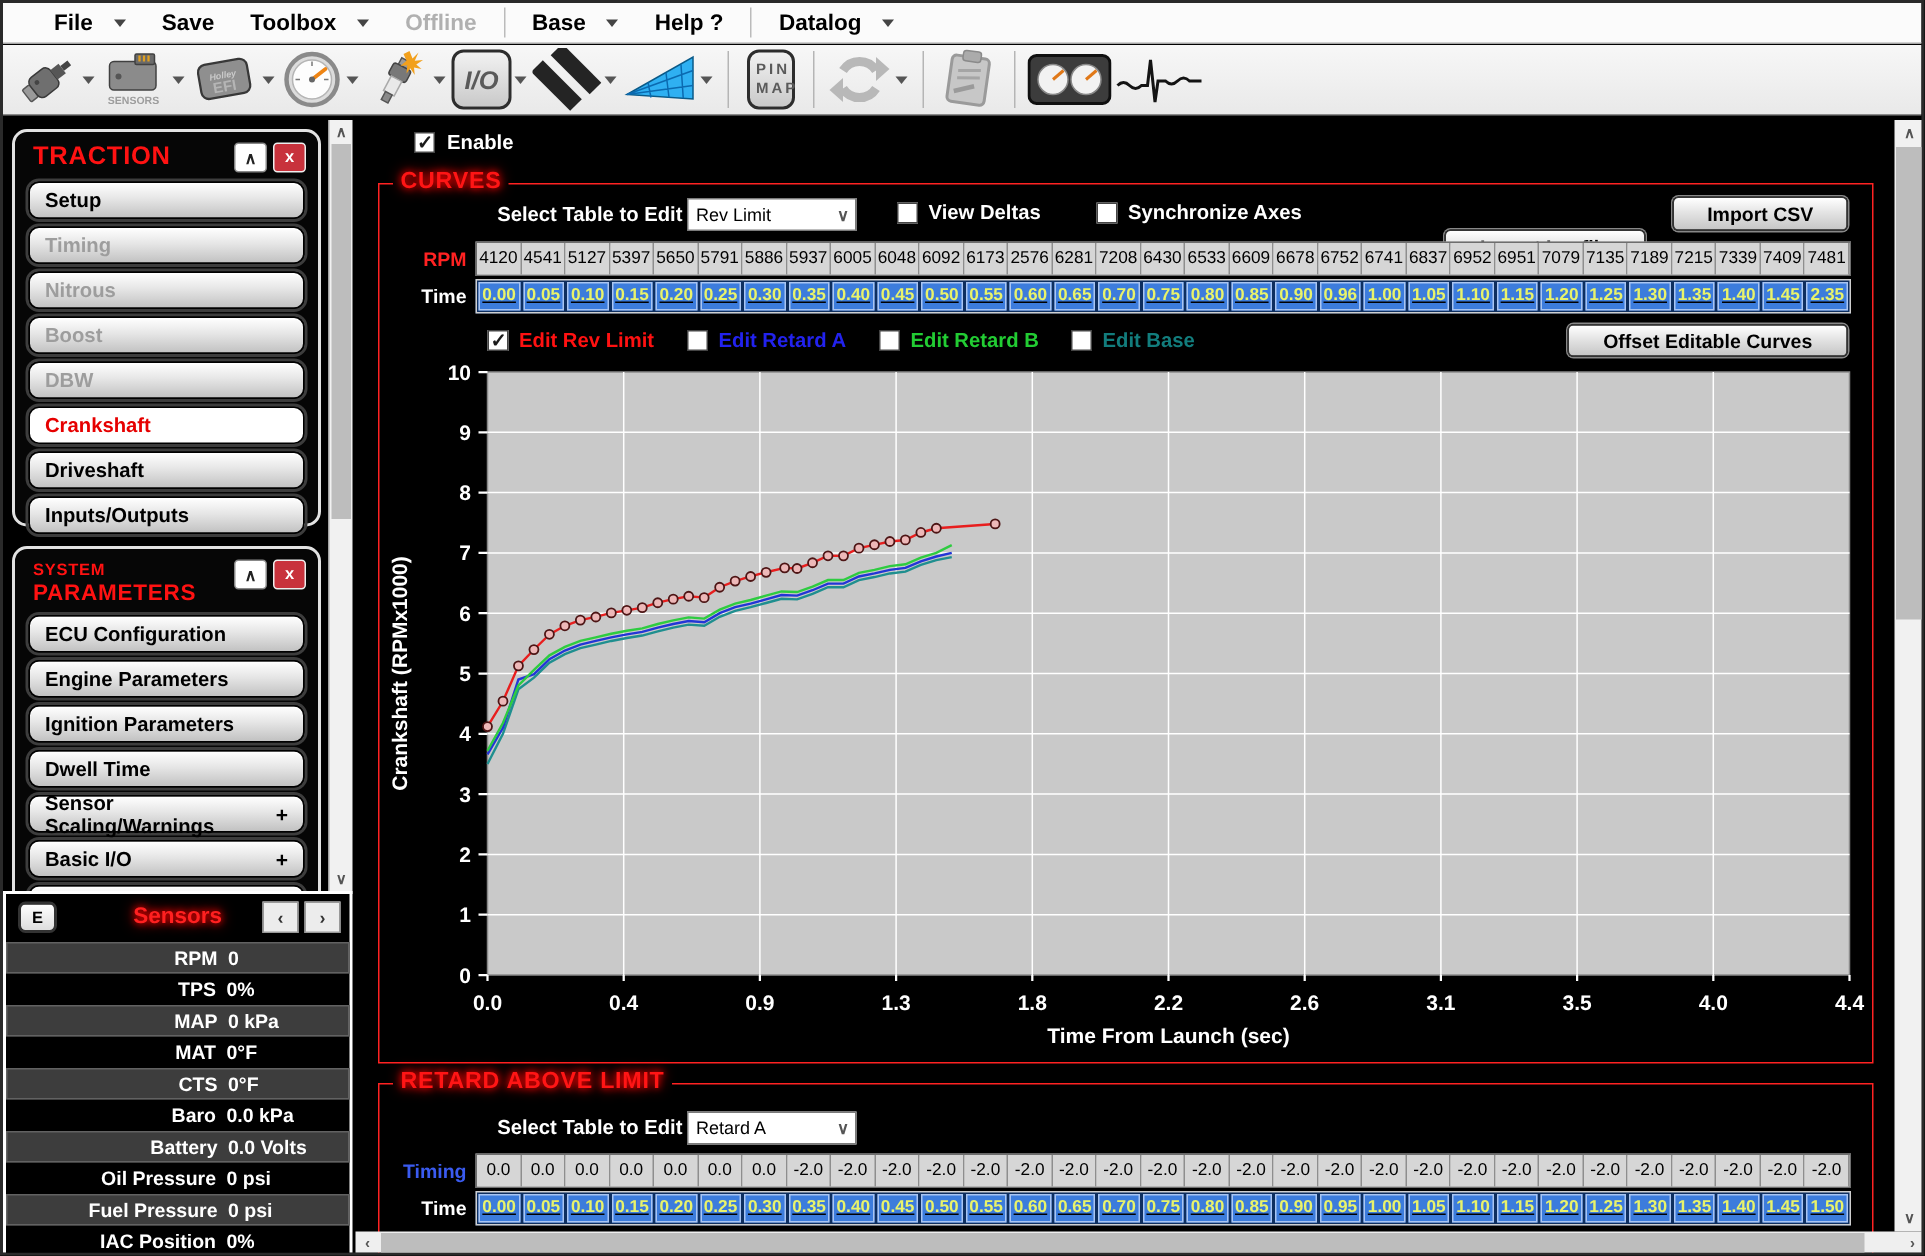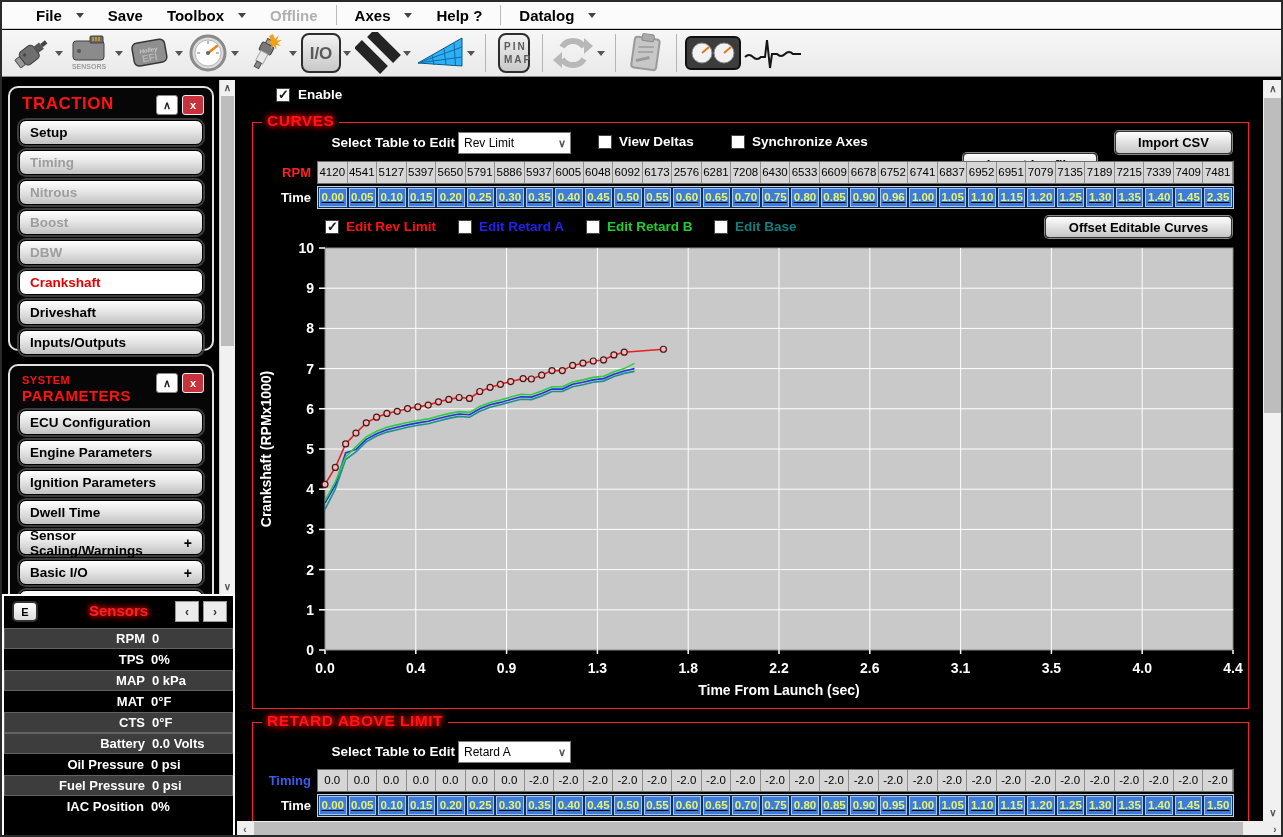--- a/index.html
+++ b/index.html
@@ -22,21 +22,21 @@
   .toolbar{position:absolute;left:0;top:28px;width:100%;height:47px;
     background:linear-gradient(#f7f7f7,#e9e9e9);border-bottom:1px solid #8a8a8a;
     display:flex;align-items:center;padding-left:8px;}
   .tool{display:flex;align-items:center;justify-content:center;height:42px;min-width:40px;margin:0 1px;}
   .tool svg{display:block;}
   .tb-arrow{width:0;height:0;border-left:4px solid transparent;border-right:4px solid transparent;
     border-top:5px solid #555;margin:0 3px 0 1px;}
   .tb-sep{width:1px;height:38px;background:#b5b5b5;margin:0 7px;}
   .tb-btn{border:2px solid #2d2d2d;border-radius:8px;background:linear-gradient(#f2f2f2,#c9c9c9);
     padding:2px 4px;font-weight:bold;color:#5a5a5a;text-align:center;line-height:1;}
-  .tb-btn.io{font-size:17px;width:40px;height:40px;display:flex;align-items:center;justify-content:center;}
+  .tb-btn.io{font-size:17px;width:40px;height:40px;display:flex;align-items:center;justify-content:center;font-style:italic;}
   .tb-btn.pinmap{font-size:10px;letter-spacing:2px;width:32px;height:40px;display:flex;flex-direction:column;justify-content:center;gap:3px;}
   
   .panel{position:absolute;background:#060606;border:2px solid #e2e2e2;border-radius:10px;}
   .panel-head{position:relative;padding:7px 26px 2px 12px;}
   .panel-title{color:#ff1212;font-weight:bold;font-size:17px;line-height:17px;letter-spacing:.5px;}
   .panel-up{position:absolute;top:7px;right:34px;width:22px;height:20px;background:#fff;
     border:1px solid #888;border-radius:3px;color:#222;font-weight:bold;font-size:11px;
     display:flex;align-items:center;justify-content:center;}
   .panel-x{position:absolute;top:7px;right:8px;width:22px;height:20px;background:#c8323c;
     border:1px solid #eee;border-radius:3px;color:#fff;font-weight:bold;font-size:11px;
@@ -118,21 +118,21 @@
       </span>
       <span class="menu-item">
         <span>Toolbox</span>
         <span class="menu-arrow"></span>
       </span>
       <span class="menu-item disabled">
         <span>Offline</span>
       </span>
       <span class="menu-sep"></span>
       <span class="menu-item">
-        <span>Axes</span>
+        <span>Base</span>
         <span class="menu-arrow"></span>
       </span>
       <span class="menu-item">
         <span>Help ?</span>
       </span>
       <span class="menu-sep"></span>
       <span class="menu-item">
         <span>Datalog</span>
         <span class="menu-arrow"></span>
       </span>
@@ -352,20 +352,24 @@
           <span class="lbl">MAP</span>
           <span>0 kPa</span>
         </div>
         <div class="sensor-row">
           <span class="lbl">MAT</span>
           <span>0°F</span>
         </div>
         <div class="sensor-row dark">
           <span class="lbl">CTS</span>
           <span>0°F</span>
+        </div>
+        <div class="sensor-row">
+          <span class="lbl">Baro</span>
+          <span>0.0 kPa</span>
         </div>
         <div class="sensor-row dark">
           <span class="lbl">Battery</span>
           <span>0.0 Volts</span>
         </div>
         <div class="sensor-row">
           <span class="lbl">Oil Pressure</span>
           <span>0 psi</span>
         </div>
         <div class="sensor-row dark">

